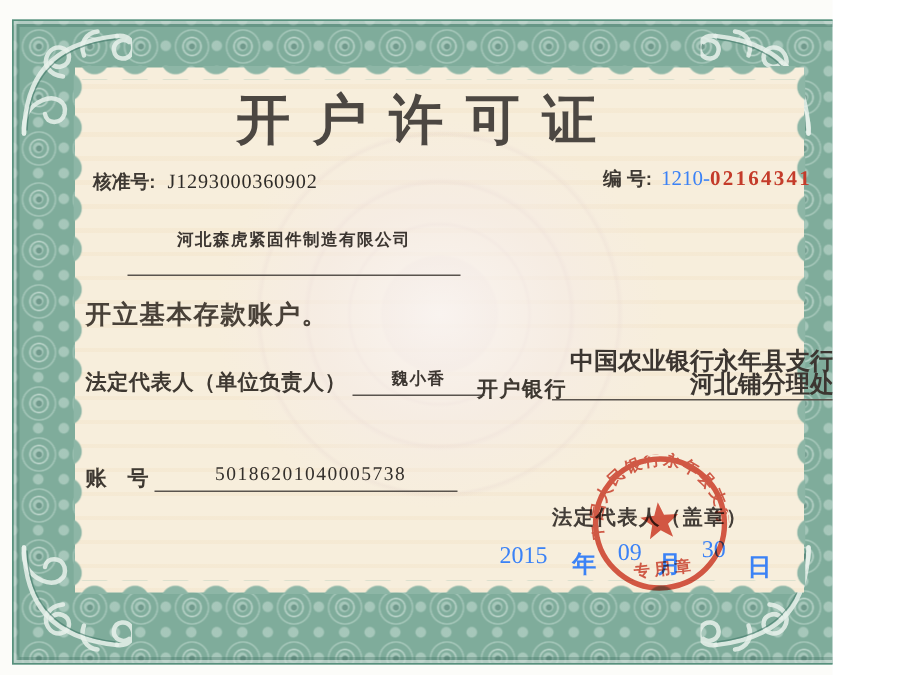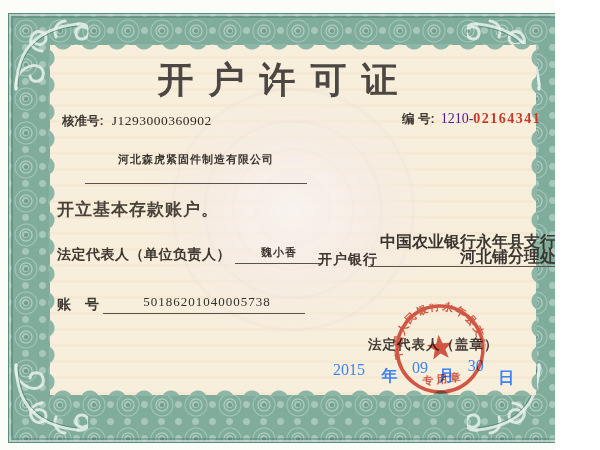--- a/index.html
+++ b/index.html
@@ -36,36 +36,36 @@
   .corner.br{right:8px;bottom:9px;transform:scale(-1,-1);}
   
   .abs{position:absolute;}
   .title{left:0;right:0;top:56px;text-align:center;
          font-family:"Liberation Serif","DejaVu Serif",serif;font-weight:700;
          font-size:36px;color:#4c4742;letter-spacing:15px;text-indent:15px;}
   .lab{font-weight:700;color:#3e3933;}
   .approval{left:62px;top:113px;font-size:12.5px;}
   .approval .val{font-family:"Liberation Serif",serif;font-weight:400;font-size:13.5px;color:#2f2c28;letter-spacing:.5px;margin-left:8px;}
   .serial{left:402px;top:111px;font-size:12.5px;}
-  .serial .pre{font-family:"Liberation Serif",serif;font-size:14px;color:#4c1d95;margin-left:6px;}
+  .serial .pre{font-family:"Liberation Serif",serif;font-size:14px;color:#3b82f6;margin-left:6px;}
   .serial .red{font-family:"Liberation Serif",serif;font-weight:700;font-size:14px;color:#c43b2a;letter-spacing:1.5px;}
   .row{display:flex;align-items:flex-end;}
   .l1{left:85px;top:152px;}
   .big{font-size:17px;font-weight:700;color:#494138;letter-spacing:1px;white-space:nowrap;}
   .uline{border-bottom:1.5px solid #59534d;text-align:center;color:#3c3631;font-weight:700;white-space:nowrap;}
   .u-comp{width:222px;font-size:11px;letter-spacing:1px;padding-bottom:16px;}
   .l1 .suffix{margin-left:9px;}
   .l2{left:57px;top:198px;}
   .l3{left:57px;top:245px;}
   .l3 .lab3{font-size:14px;font-weight:700;color:#3e3831;letter-spacing:.5px;white-space:nowrap;}
   .u-name{width:88px;font-size:11px;letter-spacing:1px;padding-bottom:3px;margin-left:4px;}
   .bank-lab{left:318px;top:251px;font-size:14px;font-weight:700;color:#3e3831;letter-spacing:1px;}
   .bank-val{left:368px;top:235px;width:188px;font-size:16px;line-height:14.5px;font-weight:700;
             color:#3c3631;border-bottom:1.5px solid #59534d;padding-bottom:2px;text-align:right;}
-  .l4{left:57px;top:294px;}
+  .l4{left:57px;top:308px;}
   .l4 .lab4{font-size:14px;font-weight:700;color:#3e3831;white-space:pre;}
   .u-acct{width:196px;font-size:13px;font-family:"Liberation Serif",serif;font-weight:400;
           letter-spacing:1px;text-align:center;padding:0 0 3px 6px;margin-left:4px;color:#332f2b;}
   .issuer{left:368px;top:336px;font-size:13.5px;font-weight:700;color:#433d37;letter-spacing:1px;}
   .daterow{left:333px;top:356px;font-size:16px;color:#3b82f6;}
   .daterow span{display:inline-block;position:relative;}
   .dnum{font-family:"Liberation Serif",serif;}
   .dlab{font-weight:700;}
   .d-y{top:4px;} .d-ylab{top:10px;margin-left:12px;} .d-m{top:2px;margin-left:10px;}
   .d-mlab{top:10px;margin-left:6px;} .d-d{top:0;margin-left:9px;} .d-dlab{top:12px;margin-left:10px;}

